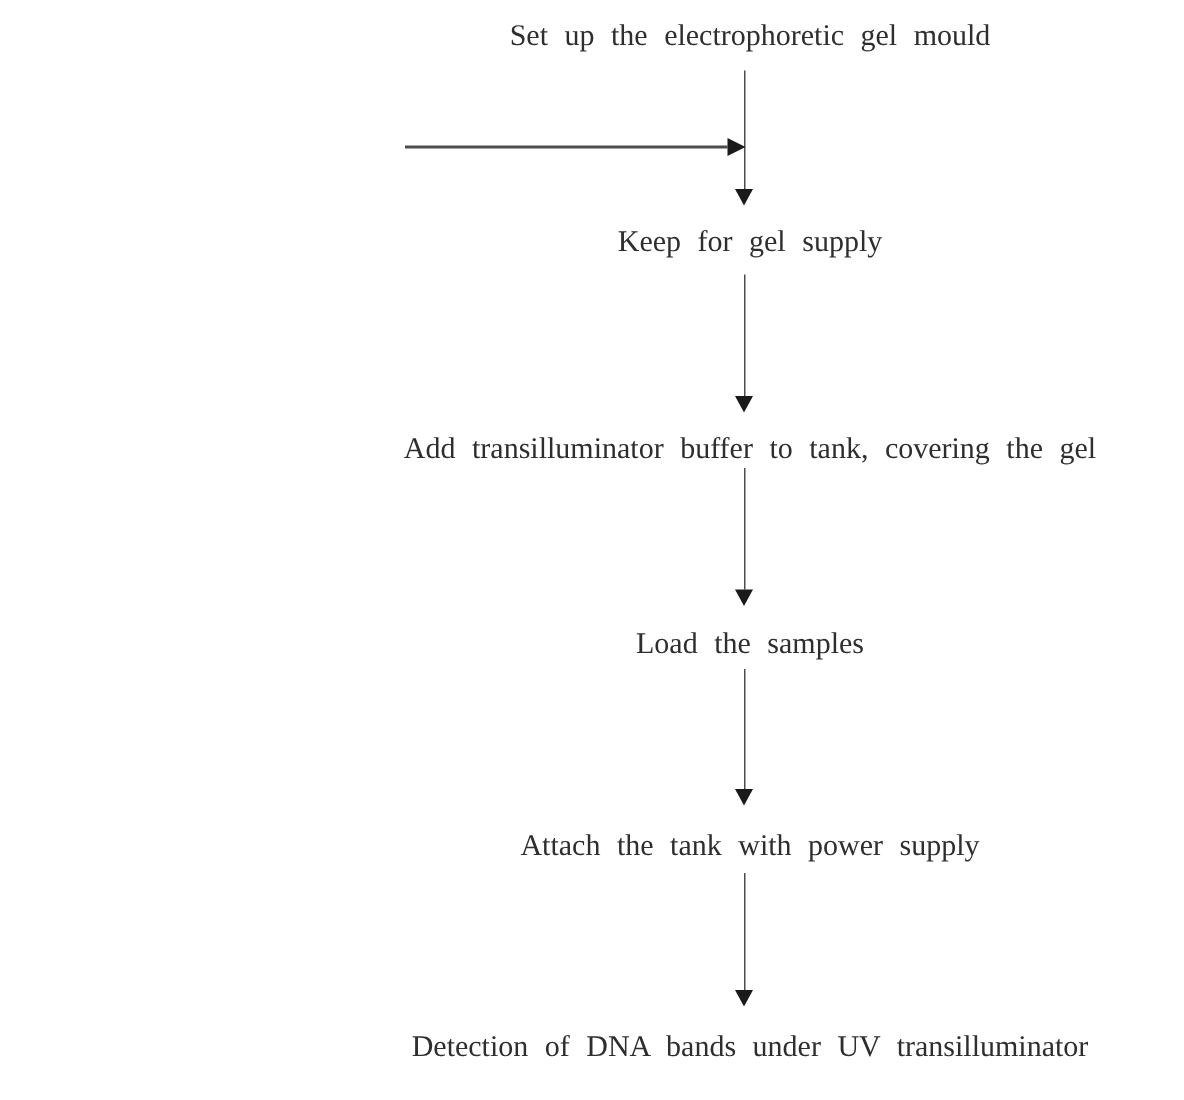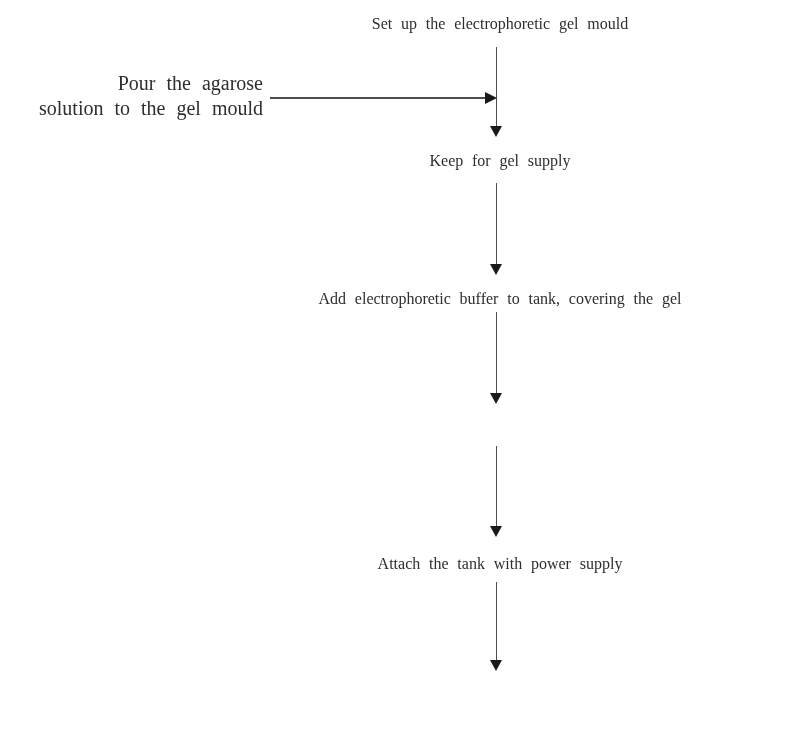--- a/index.html
+++ b/index.html
@@ -16,21 +16,21 @@
     background: var(--background);
     font-family: "Liberation Serif", serif;
     color: var(--text);
     overflow: hidden;
   }
   .step {
     position: absolute;
     left: 500px;
     transform: translateX(-50%);
     white-space: nowrap;
-    font-size: 16px;
+    font-size: 20px;
     line-height: 24px;
     word-spacing: 0.3em;
     color: var(--text);
   }
   .side-note {
     position: absolute;
     right: 526px;
     top: 71px;
     text-align: right;
     white-space: nowrap;
@@ -76,41 +76,39 @@
 </head>
 <body>
 
 <div class="canvas">
 
   <div class="step" style="top:12px">Set up the electrophoretic gel mould</div>
 
   <div class="vline" style="top:47px; height:79px"></div>
   <div class="head-down" style="top:126px"></div>
 
-  <div class="side-note">
-    <div>Pour the agarose</div>
-    <div>solution to the gel mould</div>
-  </div>
 
   <div class="hline"></div>
   <div class="head-right"></div>
 
   <div class="step" style="top:149px">Keep for gel supply</div>
 
   <div class="vline" style="top:183px; height:81px"></div>
   <div class="head-down" style="top:264px"></div>
 
-  <div class="step" style="top:287px">Add electrophoretic buffer to tank, covering the gel</div>
+  <div class="step" style="top:287px">Add transilluminator buffer to tank, covering the gel</div>
 
   <div class="vline" style="top:312px; height:81px"></div>
   <div class="head-down" style="top:393px"></div>
 
+  <div class="step" style="top:417px">Load the samples</div>
 
   <div class="vline" style="top:446px; height:80px"></div>
   <div class="head-down" style="top:526px"></div>
 
   <div class="step" style="top:552px">Attach the tank with power supply</div>
 
   <div class="vline" style="top:582px; height:78px"></div>
   <div class="head-down" style="top:660px"></div>
 
+  <div class="step" style="top:686px">Detection of DNA bands under UV transilluminator</div>
 
 </div>
 
 </body></html>

